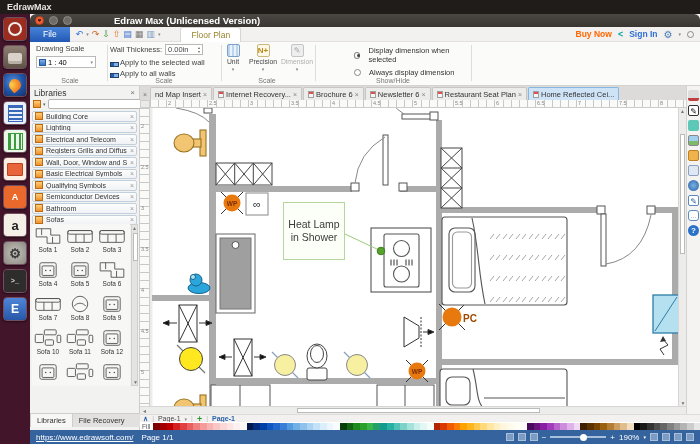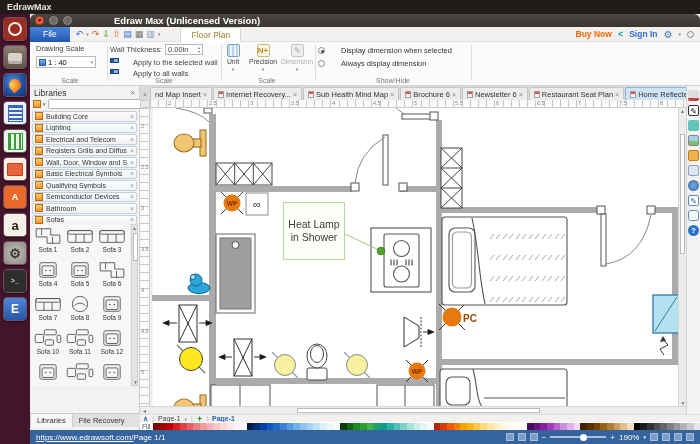--- a/index.html
+++ b/index.html
@@ -73,33 +73,33 @@
   .rcap { position:absolute; bottom:1px; font-size:7px; color:#777; text-align:center; }
   .rlabel { font-size:7.5px; color:#444; }
   #g1 { position:absolute; left:6px; top:2px; width:68px; }
   #scale-dd { margin-top:3px; width:60px; height:12px; border:1px solid #b9b9b9; background:#fff; display:flex; align-items:center;
     font-size:7.5px; padding:0 2px; gap:2px; }
   .mini-blue { width:7px; height:7px; background:linear-gradient(#7fb0e8,#3a72c0); border:1px solid #2a5aa0; }
   #g2 { position:absolute; left:80px; top:2px; width:108px; font-size:7.5px; color:#444; }
   #wt-row { display:flex; align-items:center; gap:3px; }
   #wt-input { width:38px; height:11px; border:1px solid #b9b9b9; background:#fff; display:flex; align-items:center; padding:0 2px; font-size:7.5px; }
   #wt-input .spin { margin-left:auto; display:flex; flex-direction:column; font-size:4px; color:#666; line-height:3.5px; }
-  .apply-row { display:flex; align-items:flex-start; gap:14px; margin-top:2.5px; }
+  .apply-row { display:flex; align-items:flex-end; gap:1px; margin-top:2.5px; }
   .wall-ico { width:9px; height:5px; background:linear-gradient(90deg,#2a5aa0 0 45%, #7fb0e8 45%); border:1px solid #20406e; }
   #g3 { position:absolute; left:194px; top:2px; width:86px; display:flex; gap:8px; justify-content:center; }
   .big-btn { display:flex; flex-direction:column; align-items:center; width:26px; }
   .big-ico { width:13px; height:13px; border-radius:2px; }
   .unit-ico { border:1px solid #7aa0c8; background:repeating-linear-gradient(90deg,#bcd4ee 0 2px,#eaf2fb 2px 4px); }
   .precision-ico { border:1px solid #c8b87a; background:#fdf8e8; color:#b88a1a; font-size:8px; font-weight:bold; text-align:center; line-height:12px; }
   .dimension-ico { border:1px solid #c5c5c5; background:#eee; color:#aaa; font-size:8px; text-align:center; line-height:12px; }
   .big-lbl { font-size:6.8px; color:#444; margin-top:1px; }
   .big-lbl.dis { color:#b0b0b0; }
   .big-btn .qcaret { margin-top:1px; }
   #g4 { position:absolute; left:288px; top:4px; width:150px; }
-  .radio-row { display:flex; align-items:center; gap:16px; margin-bottom:4px; font-size:7.5px; color:#333; }
+  .radio-row { display:flex; align-items:center; gap:8px; margin-bottom:4px; font-size:7.5px; color:#333;margin-left:36px; }
   .radio { width:7px; height:7px; border:1px solid #888; border-radius:50%; background:#fff; position:relative; }
   .radio.sel::after { content:""; position:absolute; left:1.5px; top:1.5px; width:3px; height:3px; border-radius:50%; background:#444; }
 
   
   #main { position:absolute; left:0; top:72px; width:670px; height:344px; background:#e9e7e5; }
 
   
   #lib-panel { position:absolute; left:0; top:0; width:110px; height:344px; background:#f2f2f1; border-right:1px solid #cfcdca; }
   #lib-head { height:13px; display:flex; align-items:center; padding:0 4px; font-size:8.5px; color:#333; }
   #lib-head .x { margin-left:auto; color:#777; font-size:8px; }
@@ -179,21 +179,21 @@
   #pb-add { color:#2a9a2a; font-weight:bold; font-size:9px; }
   #pb-current { color:#2a62a8; font-weight:bold; }
   .pb-sep { color:#bbb; }
   #fill-bar { position:absolute; left:110px; top:336px; width:560px; height:8px; background:#fff; display:flex; align-items:center; }
   #fill-lbl { font-size:6.5px; color:#555; padding:0 3px 0 2px; }
   #palette { flex:1; height:7px; display:flex; }
   .sw { flex:1; height:7px; }
 
   
   #status-bar { position:absolute; left:0; top:416px; width:670px; height:14px; background:#35639d; color:#fff;
-    display:flex; align-items:center; font-size:8px; padding:0 6px; }
+    display:flex; align-items:center; font-size:8px; padding:0 6px; gap:8px; }
   #status-link { text-decoration:underline; }
   #status-right { margin-left:auto; display:flex; align-items:center; gap:4px; }
   .st-ico { width:8px; height:8px; background:#7d9cc4; border:1px solid #a9c0dc; }
   #zoom-slider { width:56px; height:2px; background:#a9c0dc; position:relative; }
   #zoom-slider .knob { position:absolute; left:30px; top:-2.5px; width:7px; height:7px; border-radius:50%; background:#fff; }
   #zoom-caret { font-size:5px; }
 </style>
 </head>
 <body>
 
@@ -549,25 +549,20 @@
 
       <div id="doc-tabs">
           <span class="stray-x">×</span>
           <div class="dtab">
             <span>nd Map Insert</span>
             <span class="x">×</span>
           </div>
           <div class="dtab">
             <span class="doctab-ico"></span>
             <span>Internet Recovery...</span>
-            <span class="x">×</span>
-          </div>
-          <div class="dtab">
-            <span class="doctab-ico"></span>
-            <span>Sub Health Mind Map</span>
             <span class="x">×</span>
           </div>
           <div class="dtab">
             <span class="doctab-ico"></span>
             <span>Brochure 6</span>
             <span class="x">×</span>
           </div>
           <div class="dtab">
             <span class="doctab-ico"></span>
             <span>Newsletter 6</span>

